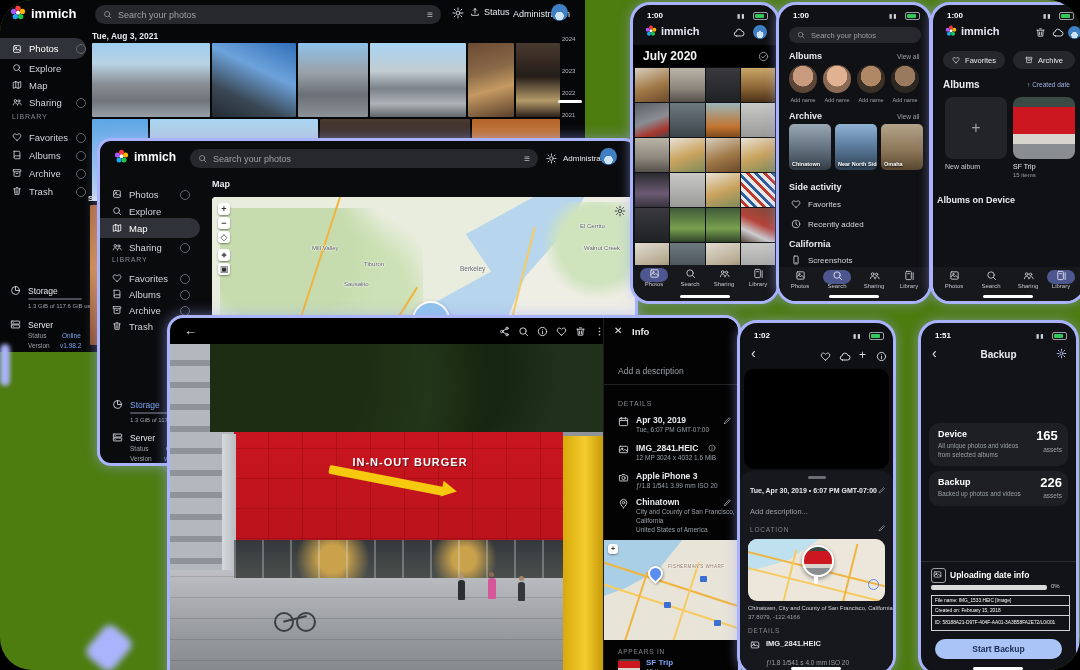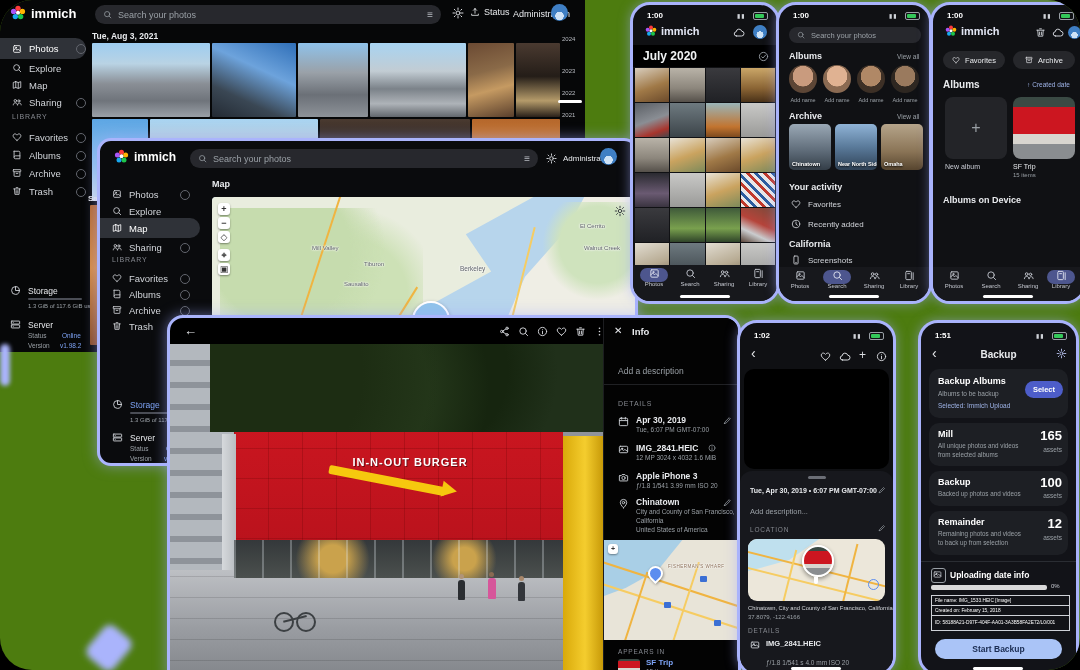--- a/index.html
+++ b/index.html
@@ -667,21 +667,21 @@
     <span class="a sub" style="left:118px;top:108px;font-size:6.5px;">View all</span>
     <div class="a pc1" style="left:10px;top:119px;width:42px;height:46px;border-radius:5px;overflow:hidden;">
       <span style="position:absolute;left:3px;bottom:3px;color:#fff;font-size:5.5px;font-weight:bold;text-shadow:0 1px 2px #000;">Chinatown</span>
       </div>
     <div class="a pc2" style="left:56px;top:119px;width:42px;height:46px;border-radius:5px;overflow:hidden;">
       <span style="position:absolute;left:3px;bottom:3px;color:#fff;font-size:5.5px;font-weight:bold;text-shadow:0 1px 2px #000;white-space:nowrap;">Near North Side</span>
       </div>
     <div class="a pc3" style="left:102px;top:119px;width:42px;height:46px;border-radius:5px;overflow:hidden;">
       <span style="position:absolute;left:3px;bottom:3px;color:#fff;font-size:5.5px;font-weight:bold;text-shadow:0 1px 2px #000;">Omaha</span>
       </div>
-    <span class="a" style="left:10px;top:177px;color:#e8eaed;font-size:9px;font-weight:bold;">Your activity</span>
+    <span class="a" style="left:10px;top:177px;color:#e8eaed;font-size:9px;font-weight:bold;">Side activity</span>
     <div class="a" style="left:12px;top:194px;display:flex;align-items:center;gap:7px;color:#d2d5da;font-size:8px;">
       <svg class="ic" style="width:10px;height:10px;">
           <use href="#i-heart"></use>
         </svg>
       <span>Favorites</span>
       </div>
     <div class="a" style="left:12px;top:214px;display:flex;align-items:center;gap:7px;color:#d2d5da;font-size:8px;">
       <svg class="ic" style="width:10px;height:10px;">
           <use href="#i-clock"></use>
         </svg>
@@ -757,21 +757,21 @@
       <span>↑</span>
       <span>Created date</span>
       </div>
     <div class="a" style="left:12px;top:92px;width:62px;height:62px;background:#232428;border-radius:8px;display:flex;align-items:center;justify-content:center;">
       <span style="color:#9aa0a6;font-size:16px;">+</span>
       </div>
     <div class="a innout" style="left:80px;top:92px;width:62px;height:62px;border-radius:8px;"></div>
     <span class="a" style="left:12px;top:158px;color:#c8cbd3;font-size:7px;">New album</span>
     <span class="a" style="left:80px;top:158px;color:#e8eaed;font-size:7px;">SF Trip</span>
     <span class="a sub" style="left:80px;top:167px;font-size:6px;">15 items</span>
-    <span class="a" style="left:10px;top:190px;color:#e8eaed;font-size:9px;font-weight:bold;">Albums on Device</span>
+    <span class="a" style="left:4px;top:190px;color:#e8eaed;font-size:9px;font-weight:bold;">Albums on Device</span>
     <div class="a" style="left:0;top:262px;width:150px;height:34px;background:#17181c;"></div>
     <div class="navpill" style="left:114px;top:265px;"></div>
     <div class="navitem" style="left:4px;top:265px;">
       <svg class="ic" style="width:11px;height:11px;">
           <use href="#i-photos"></use>
         </svg>
       <span style="font-size:6px;">Photos</span>
       </div>
     <div class="navitem" style="left:41px;top:265px;">
       <svg class="ic" style="width:11px;height:11px;">
@@ -845,45 +845,31 @@
   <div class="phone" id="m5" style="left:918px;top:320px;width:155px;height:350px;background:#121318;z-index:5;">
     <span class="statustime" style="left:14px;top:8px;">1:51</span>
     <span class="sigwifi" style="left:115px;top:9px;">▮▮</span>
     <div class="batt" style="left:131px;top:9px;"></div>
     <span class="a" style="left:11px;top:22px;color:#e8eaed;font-size:14px;">‹</span>
     <span class="a" style="left:0;top:26px;width:155px;text-align:center;color:#e8eaed;font-size:10px;font-weight:bold;">Backup</span>
     <svg class="ic a" style="left:135px;top:25px;width:11px;height:11px;color:#b9c3f0;">
         <use href="#i-gear"></use>
       </svg>
 
-    <div class="a" style="left:8px;top:46px;width:139px;height:49px;background:#1d1f24;border-radius:10px;">
-      <span class="a" style="left:9px;top:7px;color:#fff;font-size:9px;font-weight:bold;">Backup Albums</span>
-      <span class="a sub" style="left:9px;top:21px;font-size:6.5px;">Albums to be backup</span>
-      <span class="a" style="left:9px;top:33px;font-size:6.5px;color:#9fb4e8;">Selected: Immich Upload</span>
-      <div class="a" style="left:96px;top:12px;width:38px;height:17px;background:#4d5dc9;border-radius:9px;display:flex;align-items:center;justify-content:center;">
-        <span style="color:#fff;font-size:7.5px;font-weight:bold;">Select</span>
-        </div>
-    </div>
     <div class="a" style="left:8px;top:100px;width:139px;height:43px;background:#1d1f24;border-radius:10px;">
-      <span class="a" style="left:9px;top:6px;color:#fff;font-size:9px;font-weight:bold;">Mill</span>
+      <span class="a" style="left:9px;top:6px;color:#fff;font-size:9px;font-weight:bold;">Device</span>
       <span class="a sub" style="left:9px;top:19px;width:88px;font-size:6.3px;line-height:1.4;">All unique photos and videos from selected albums</span>
-      <span class="a" style="left:103px;top:5px;width:30px;text-align:right;color:#fff;font-size:13px;font-weight:bold;">165</span>
+      <span class="a" style="left:103px;top:5px;width:30px;text-align:center;color:#fff;font-size:13px;font-weight:bold;">165</span>
       <span class="a sub" style="left:103px;top:23px;width:30px;text-align:right;font-size:6.5px;">assets</span>
     </div>
     <div class="a" style="left:8px;top:148px;width:139px;height:35px;background:#1d1f24;border-radius:10px;">
       <span class="a" style="left:9px;top:6px;color:#fff;font-size:9px;font-weight:bold;">Backup</span>
       <span class="a sub" style="left:9px;top:19px;width:88px;font-size:6.3px;">Backed up photos and videos</span>
-      <span class="a" style="left:103px;top:4px;width:30px;text-align:right;color:#fff;font-size:13px;font-weight:bold;">100</span>
+      <span class="a" style="left:103px;top:4px;width:30px;text-align:right;color:#fff;font-size:13px;font-weight:bold;">226</span>
       <span class="a sub" style="left:103px;top:21px;width:30px;text-align:right;font-size:6.5px;">assets</span>
-    </div>
-    <div class="a" style="left:8px;top:188px;width:139px;height:44px;background:#1d1f24;border-radius:10px;">
-      <span class="a" style="left:9px;top:6px;color:#fff;font-size:9px;font-weight:bold;">Remainder</span>
-      <span class="a sub" style="left:9px;top:19px;width:88px;font-size:6.3px;line-height:1.4;">Remaining photos and videos to back up from selection</span>
-      <span class="a" style="left:103px;top:5px;width:30px;text-align:right;color:#fff;font-size:13px;font-weight:bold;">12</span>
-      <span class="a sub" style="left:103px;top:23px;width:30px;text-align:right;font-size:6.5px;">assets</span>
     </div>
     <div class="a" style="left:0;top:238px;width:155px;height:1px;background:#2a2d33;"></div>
     <div class="a" style="left:10px;top:245px;width:13px;height:13px;border:1px solid #9aa0a6;border-radius:3px;">
       <svg class="ic" style="width:9px;height:9px;margin:1px;color:#cfd2d8;">
           <use href="#i-img"></use>
         </svg>
       </div>
     <span class="a" style="left:29px;top:247px;color:#fff;font-size:8.5px;font-weight:bold;">Uploading date info</span>
     <div class="a" style="left:10px;top:262px;width:116px;height:5px;background:#d9d9d9;border-radius:2px;"></div>
     <span class="a" style="left:130px;top:260px;color:#c8cbd3;font-size:6px;">0%</span>

